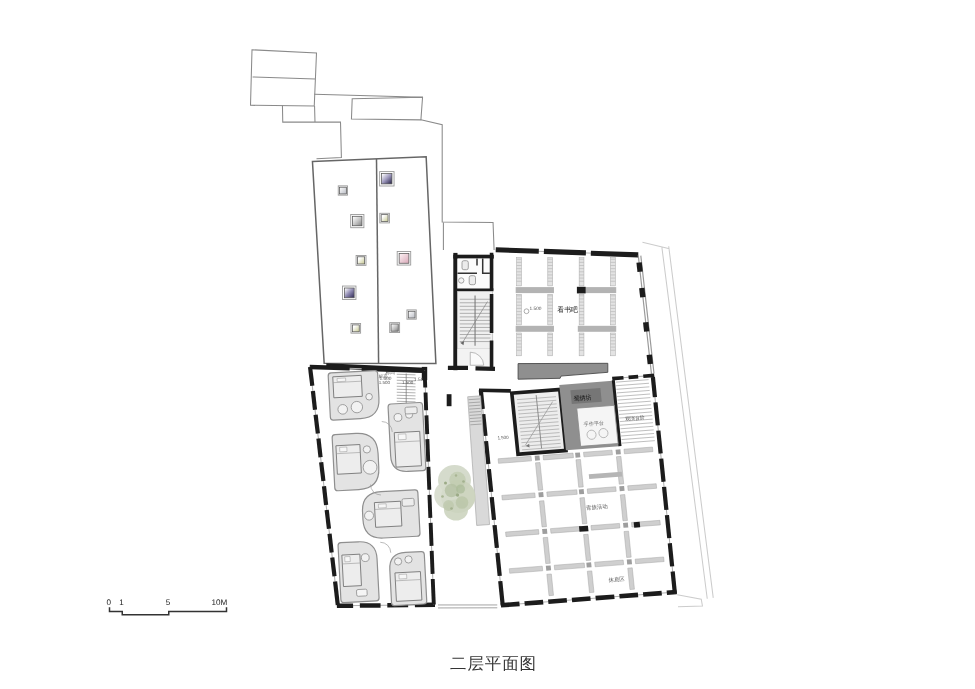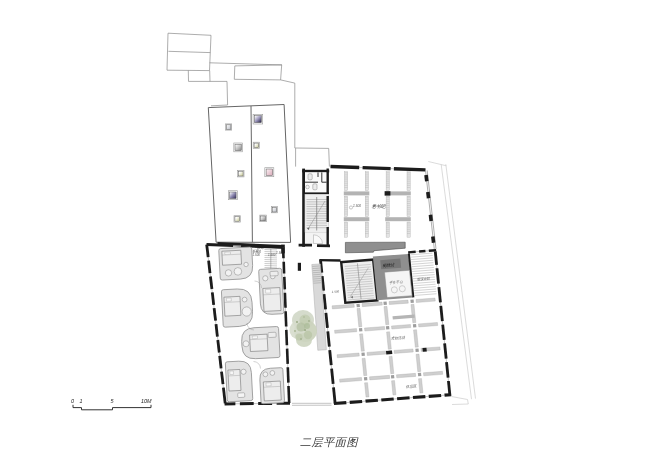--- a/index.html
+++ b/index.html
@@ -1,17 +1,17 @@
 <!DOCTYPE html>
 <html><head>
 <meta charset="utf-8">
 <title>二层平面图</title>
 <style>
 html,body{margin:0;padding:0;background:#ffffff;font-family:"Liberation Sans",sans-serif;}
-#plan{width:650px;height:459px;position:relative;background:#ffffff;font-style:italic;}
+#plan{width:650px;height:459px;position:relative;background:#ffffff;}
 </style>
 </head>
 <body>
 
 <div id="plan">
 <svg width="650" height="459" viewBox="0 0 650 459">
 <defs>
 <linearGradient id="gBlue" x1="0" y1="0" x2="1" y2="1">
 <stop offset="0.05" stop-color="#ffffff"></stop>
           <stop offset="0.5" stop-color="#9d98bd"></stop>

